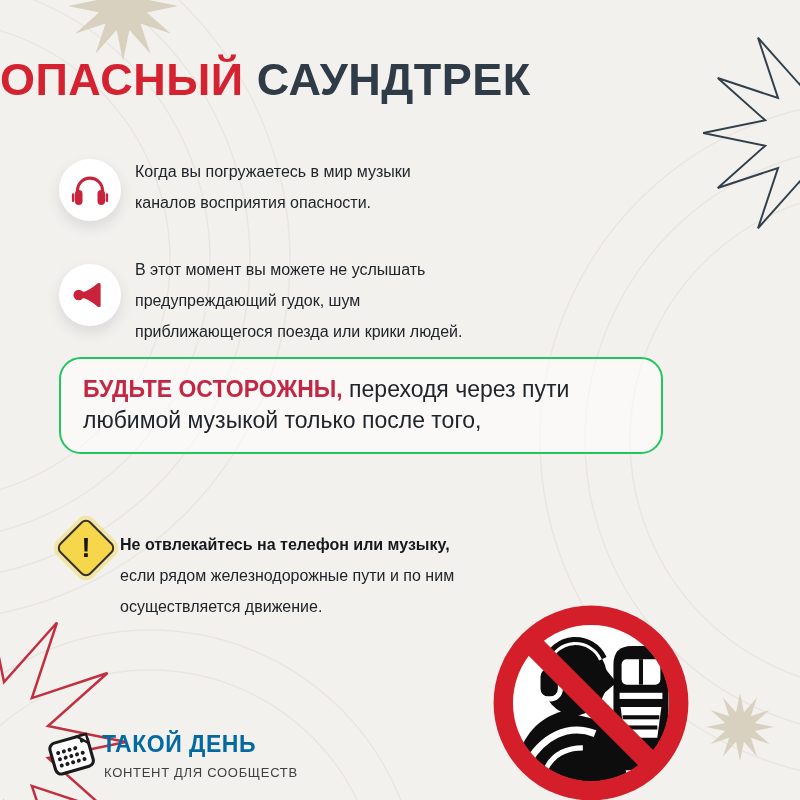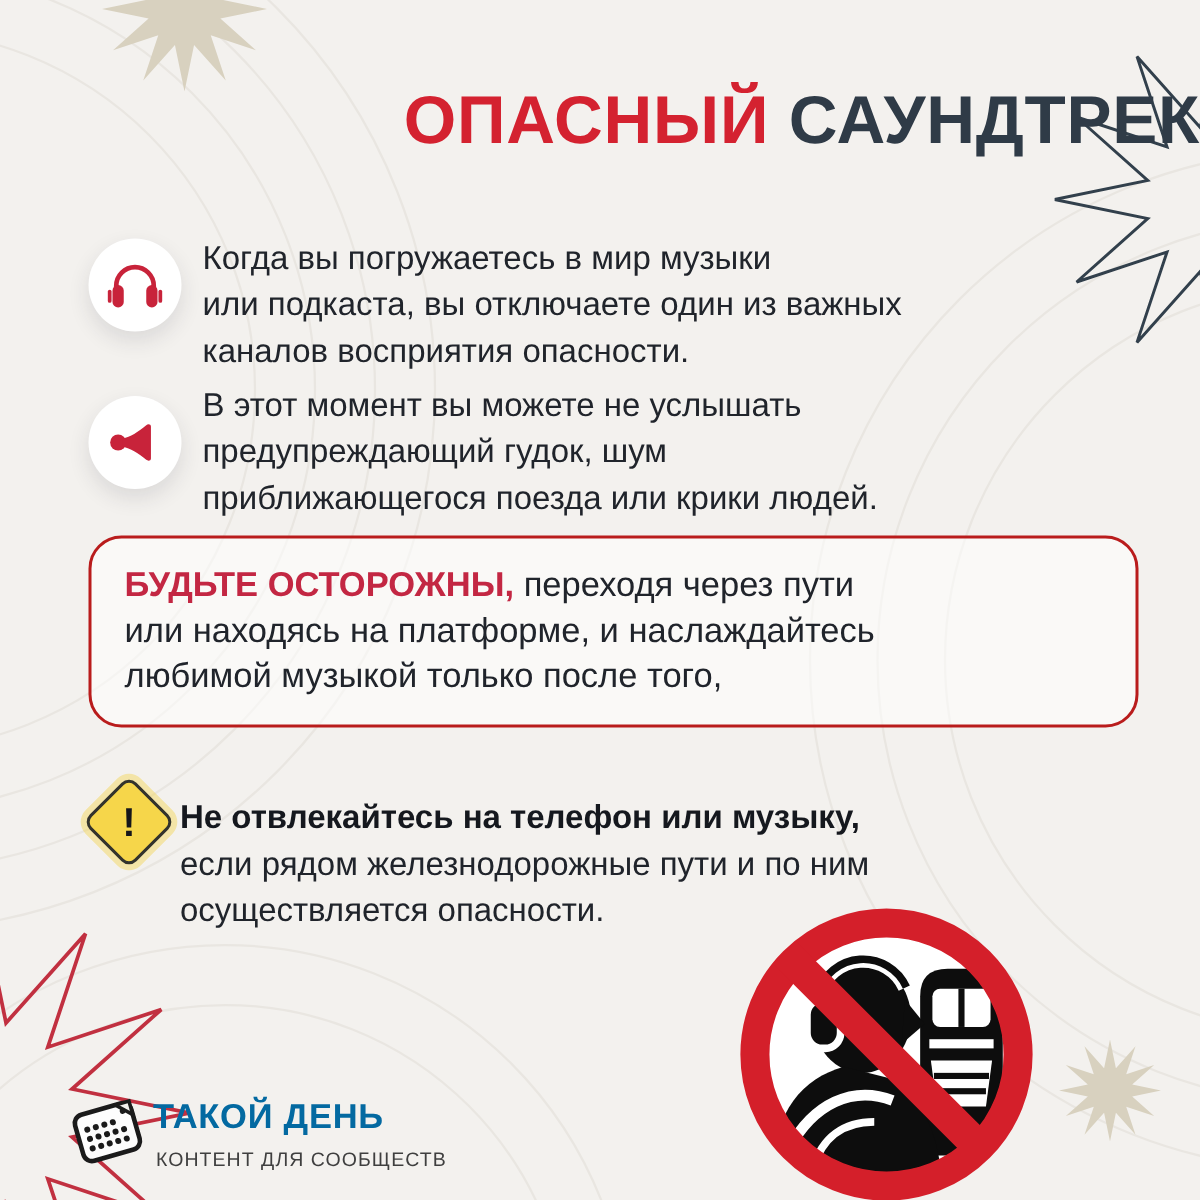--- a/index.html
+++ b/index.html
@@ -6,33 +6,33 @@
   .poster{
     position:relative;width:800px;height:800px;overflow:hidden;
     background:#f3f1ee;
     font-family:"Liberation Sans","DejaVu Sans",sans-serif;
     color:#20242b;
   }
   .abs{position:absolute;}
   
   .bg-arcs{left:0;top:0;width:800px;height:800px;pointer-events:none;}
   
-  .title{left:0;top:56px;width:800px;text-align:right;
+  .title{left:0;top:56px;width:800px;text-align:left;
     font-size:45px;font-weight:800;letter-spacing:.5px;line-height:1.05;}
   .title .red{color:#d42230;}
   .title .dark{color:#2f3b47;}
   
   .icon-circle{width:62px;height:62px;border-radius:50%;background:#ffffff;
     box-shadow:0 6px 14px rgba(40,40,60,.12);display:flex;align-items:center;justify-content:center;}
   
-  .para{font-size:22px;line-height:31px;}
+  .para{font-size:16px;line-height:31px;}
   .para div{white-space:nowrap;}
   
-  .caution{left:59px;top:357px;width:700px;box-sizing:border-box;
-    border:2px solid #b91c1c;border-radius:22px;background:rgba(255,255,255,.55);
+  .caution{left:59px;top:357px;width:604px;box-sizing:border-box;
+    border:2px solid #22c55e;border-radius:22px;background:rgba(255,255,255,.55);
     padding:15px 22px 17px 22px;font-size:23px;line-height:30.5px;}
   .caution .hl{color:#c32743;font-weight:800;}
   
   .warn-wrap{left:54px;top:516px;width:62px;height:62px;}
   .diamond{position:absolute;left:10px;top:10px;width:40px;height:40px;
     background:#f6d64a;border:2.5px solid #33332c;border-radius:7px;
     transform:rotate(45deg);box-shadow:0 0 0 4px rgba(244,213,80,.45);}
   .diamond span{position:absolute;left:0;top:0;width:40px;height:40px;
     transform:rotate(-45deg);display:flex;align-items:center;justify-content:center;
     font-size:27px;font-weight:800;color:#15151a;}
@@ -83,51 +83,49 @@
     <svg width="40" height="40" viewBox="0 0 64 64">
       <path d="M12,43 L12,33 C12,21.8 21,13 32,13 C43,13 52,21.8 52,33 L52,43" fill="none" stroke="#c8233a" stroke-width="5" stroke-linecap="round"></path>
       <rect x="8" y="32" width="12" height="24" rx="6" fill="#c8233a"></rect>
       <rect x="44" y="32" width="12" height="24" rx="6" fill="#c8233a"></rect>
       <rect x="3" y="37" width="4" height="14" rx="2" fill="#c8233a"></rect>
       <rect x="57" y="37" width="4" height="14" rx="2" fill="#c8233a"></rect>
     </svg>
   </div>
   <div class="abs para" style="left:135px;top:156px;">
     <div>Когда вы погружаетесь в мир музыки</div>
-    <div>или подкаста, вы отключаете один из важных</div>
     <div>каналов восприятия опасности.</div>
   </div>
 
   <div class="abs icon-circle" style="left:59px;top:264px;">
     <svg width="40" height="40" viewBox="0 0 64 64">
       <circle cx="14" cy="32" r="8.5" fill="#c8233a"></circle>
       <path d="M19,27.5 C 27,26 35,21 44,13.5 C 46,12 49,12.5 49,15 L49,49 C49,51.5 46,52 44,50.5 C 35,43 27,38 19,36.5 Z" fill="#c8233a"></path>
     </svg>
   </div>
   <div class="abs para" style="left:135px;top:254px;">
     <div>В этот момент вы можете не услышать</div>
     <div>предупреждающий гудок, шум</div>
     <div>приближающегося поезда или крики людей.</div>
   </div>
 
   <div class="abs caution">
     <div style="white-space:nowrap;"><span class="hl">БУДЬТЕ ОСТОРОЖНЫ,</span> <span>переходя через пути</span></div>
-    <div style="white-space:nowrap;">или находясь на платформе, и наслаждайтесь</div>
     <div style="white-space:nowrap;">любимой музыкой только после того,</div>
   </div>
 
   <div class="abs warn-wrap">
     <div class="diamond">
         <span>!</span>
       </div>
   </div>
   <div class="abs para warn-text">
     <div class="bold">Не отвлекайтесь на телефон или музыку,</div>
     <div>если рядом железнодорожные пути и по ним</div>
-    <div>осуществляется опасности.</div>
+    <div>осуществляется движение.</div>
   </div>
 
   <svg class="abs" style="left:489px;top:601px;width:204px;height:204px;" viewBox="0 0 200 200">
     <defs>
         <clipPath id="innerClip">
           <circle cx="100" cy="100" r="77"></circle>
         </clipPath>
       </defs>
     <circle cx="100" cy="100" r="86" fill="#ffffff"></circle>
     <g clip-path="url(#innerClip)">

